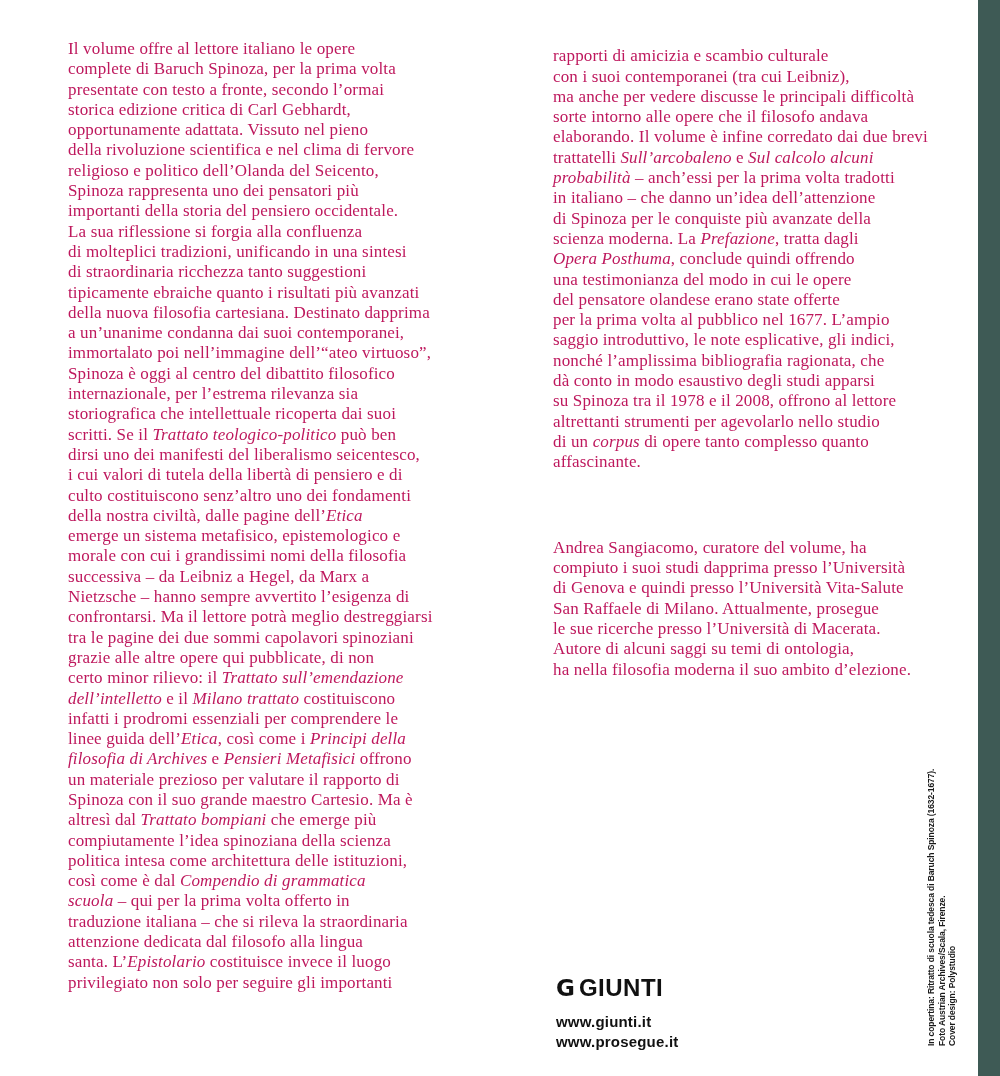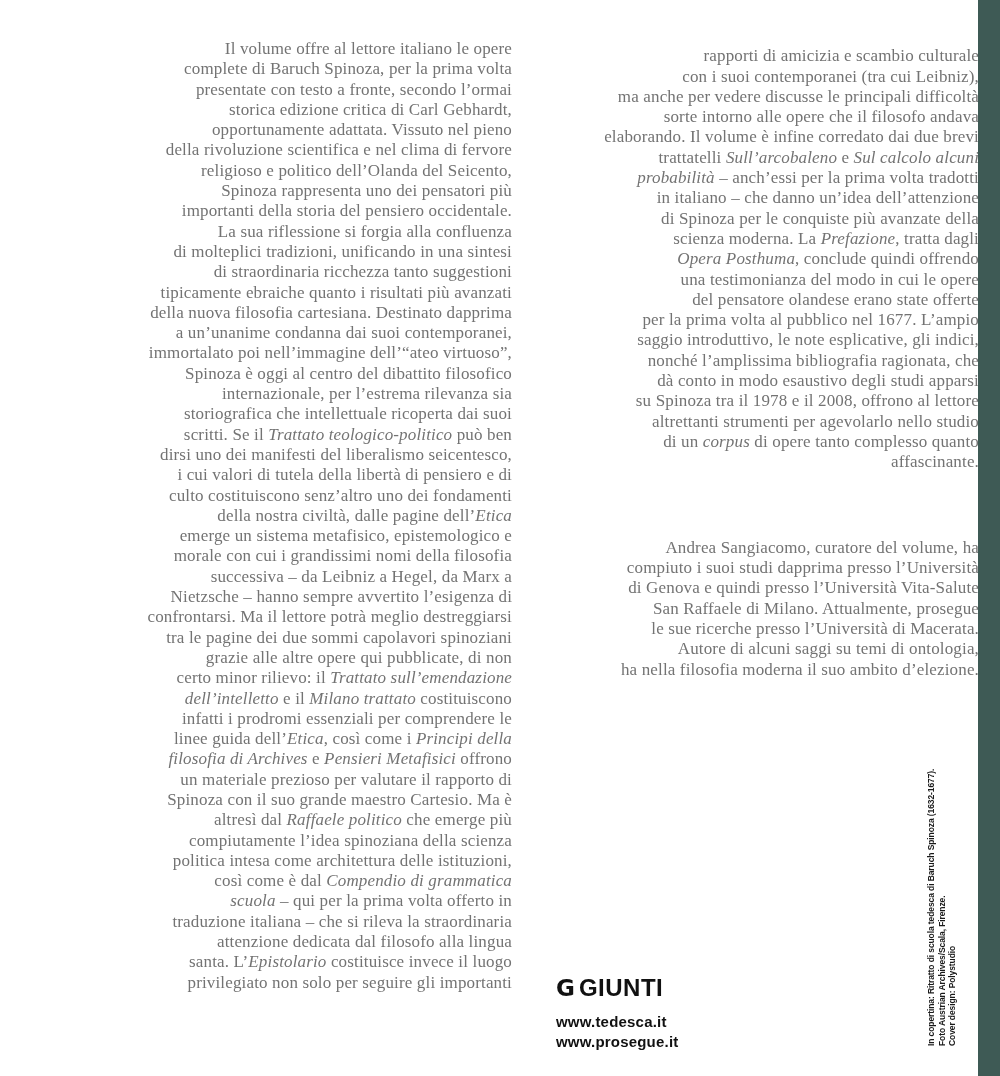--- a/index.html
+++ b/index.html
@@ -11,22 +11,21 @@
     font-family: "Liberation Serif", serif;
     color: #222222;
   }
   .page { position: absolute; inset: 0; }
   .textcol {
     position: absolute;
     white-space: pre-line;
     font-size: 17px;
     line-height: 20.3px;
     letter-spacing: 0.15px;
-    color: #737373;
-    text-align: right;
+    color: #be185d;
   }
   #left-col  { left: 68px;  top: 39px; width: 444px; }
   #right-col { left: 553px; top: 26px; width: 426px; }
   .para { white-space: pre-line; }
   .bio { margin-top: 45px; }
   i { font-style: italic; }
 
   .footer {
     position: absolute;
     left: 556px; top: 974px;
@@ -106,21 +105,21 @@
 confrontarsi. Ma il lettore potrà meglio destreggiarsi
 tra le pagine dei due sommi capolavori spinoziani
 grazie alle altre opere qui pubblicate, di non
 certo minor rilievo: il <i>Trattato sull’emendazione</i>
 <i>dell’intelletto</i> e il <i>Milano trattato</i> costituiscono
 infatti i prodromi essenziali per comprendere le
 linee guida dell’<i>Etica</i>, così come i <i>Principi della</i>
 <i>filosofia di Archives</i> e <i>Pensieri Metafisici</i> offrono
 un materiale prezioso per valutare il rapporto di
 Spinoza con il suo grande maestro Cartesio. Ma è
-altresì dal <i>Raffaele politico</i> che emerge più
+altresì dal <i>Trattato bompiani</i> che emerge più
 compiutamente l’idea spinoziana della scienza
 politica intesa come architettura delle istituzioni,
 così come è dal <i>Compendio di grammatica</i>
 <i>scuola</i> – qui per la prima volta offerto in
 traduzione italiana – che si rileva la straordinaria
 attenzione dedicata dal filosofo alla lingua
 santa. L’<i>Epistolario</i> costituisce invece il luogo
 privilegiato non solo per seguire gli importanti</div>
 
   <div id="right-col" class="textcol">
@@ -153,21 +152,21 @@
 Autore di alcuni saggi su temi di ontologia,
 ha nella filosofia moderna il suo ambito d’elezione.</div>
   </div>
 
   <div class="footer">
     <div class="logo">
       <span class="logo-g">G</span>
       <span class="logo-text">GIUNTI</span>
     </div>
     <div class="urls">
-      <div>www.tedesca.it</div>
+      <div>www.giunti.it</div>
       <div>www.prosegue.it</div>
     </div>
   </div>
 
   <div class="credits">In copertina: Ritratto di scuola tedesca di Baruch Spinoza (1632-1677).
 Foto Austrian Archives/Scala, Firenze.
 Cover design: Polystudio</div>
 
   <div class="stripe"></div>
 

